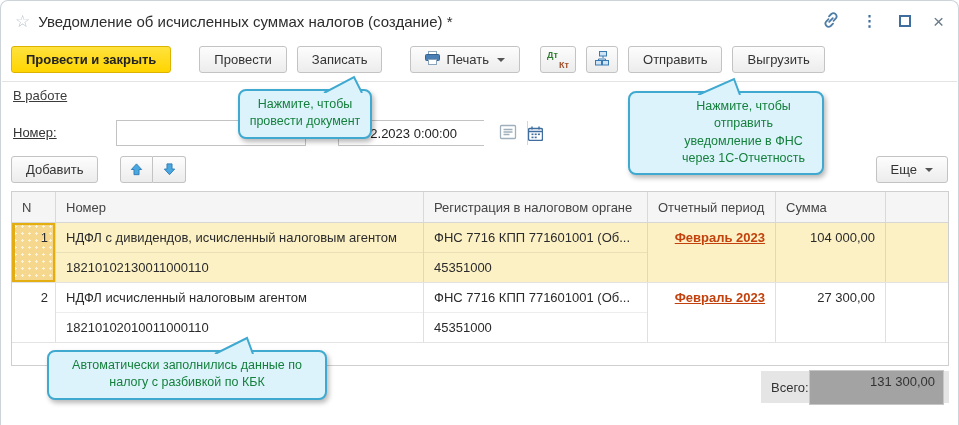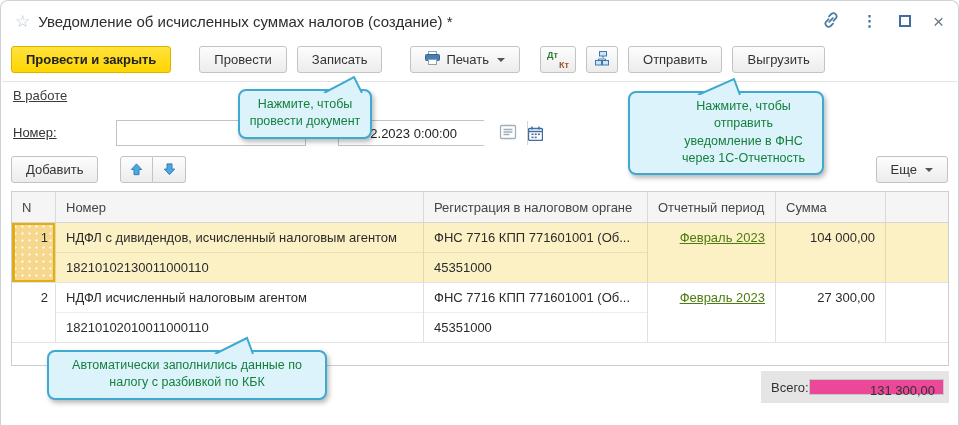--- a/index.html
+++ b/index.html
@@ -76,21 +76,21 @@
   .th:last-child { border-right: none; }
   .trow { height: 60px; border-bottom: 1px solid #e3e3e3; position: relative; }
   .cell { border-right: 1px solid #e0e0e0; overflow: hidden; }
   .cell:last-child { border-right: none; }
   .line { height: 30px; line-height: 30px; padding: 0 10px; white-space: nowrap;
     overflow: hidden; text-overflow: ellipsis; color: #2b2b2b; }
   .line.sub-sep { border-bottom: 1px solid rgba(0,0,0,0.07); }
   .cell-n { text-align: right; }
   .cell-n .line { padding: 0 7px; }
   .r { text-align: right; }
-  .link { text-decoration: underline; cursor: pointer; color: #4d7c0f; }
+  .link { text-decoration: underline; cursor: pointer; color: #c2410c; font-weight: bold; }
   .trow.selected { background: #fcf1c5; }
   .trow.selected::before { content: ""; position: absolute; left: 0; top: 0; bottom: 0;
     width: 3px; background: #e2ac15; }
   .trow.selected .cell { border-right-color: #e6d9a8; }
   .trow.selected .cell-n {
     background: #f5d88e;
     background-image: radial-gradient(#fdf3d9 1px, transparent 1.2px);
     background-size: 7px 7px;
     box-shadow: inset 0 0 0 2px #e4ae10;
   }
@@ -103,21 +103,21 @@
   .t1 { left: 237px; top: 88px; width: 134px; }
   .t1 .tail { left: 82px; }
   .t2 { left: 627px; top: 90px; width: 196px; padding-left: 44px; }
   .t2 .tail { left: 66px; }
   .t3 { left: 46px; top: 349px; width: 280px; }
   .t3 .tail { left: 164px; }
   
   .total-panel { position: absolute; left: 760px; top: 370px; width: 188px; height: 32px;
     background: #e5e5e5; display: flex; align-items: center; padding: 0 5px 0 10px; }
   .total-label { color: #333; }
-  .total-field { flex: 1; height: 16px; line-height: 22px; background: #ec4899;
+  .total-field { flex: 1; height: 35px; line-height: 22px; background: #a3a3a3;
     border: 1px solid #c6c6c6; text-align: right; padding: 0 8px; color: #333; }
 </style>
 </head>
 <body>
 
 <div class="window">
 
   <div class="titlebar">
     <span class="star">☆</span>
     <span class="title">Уведомление об исчисленных суммах налогов (создание) *</span>

